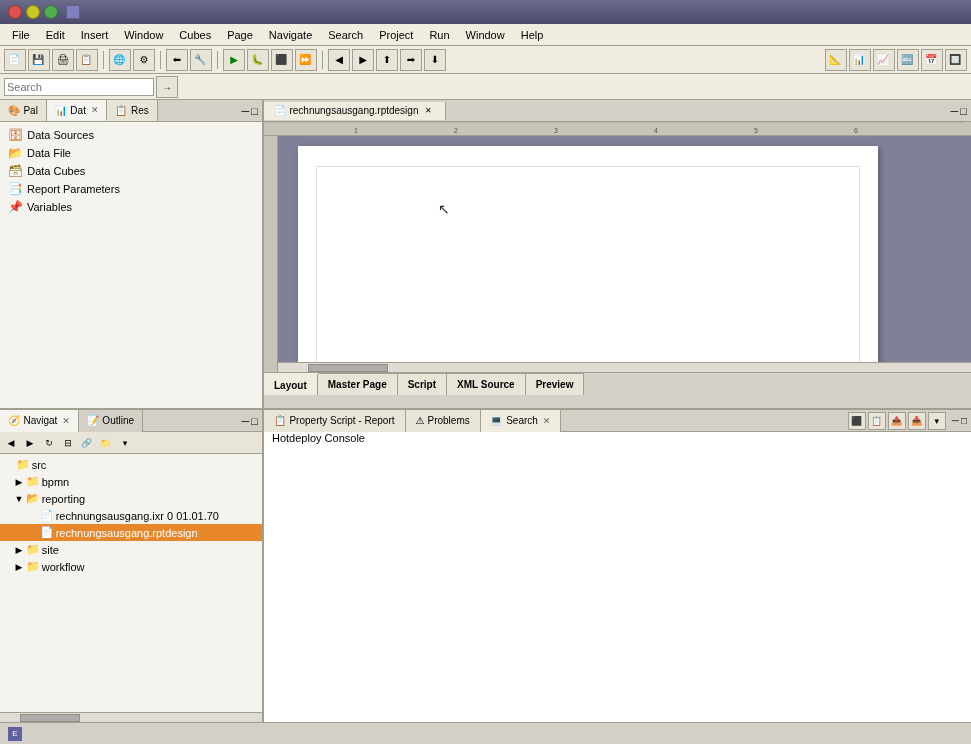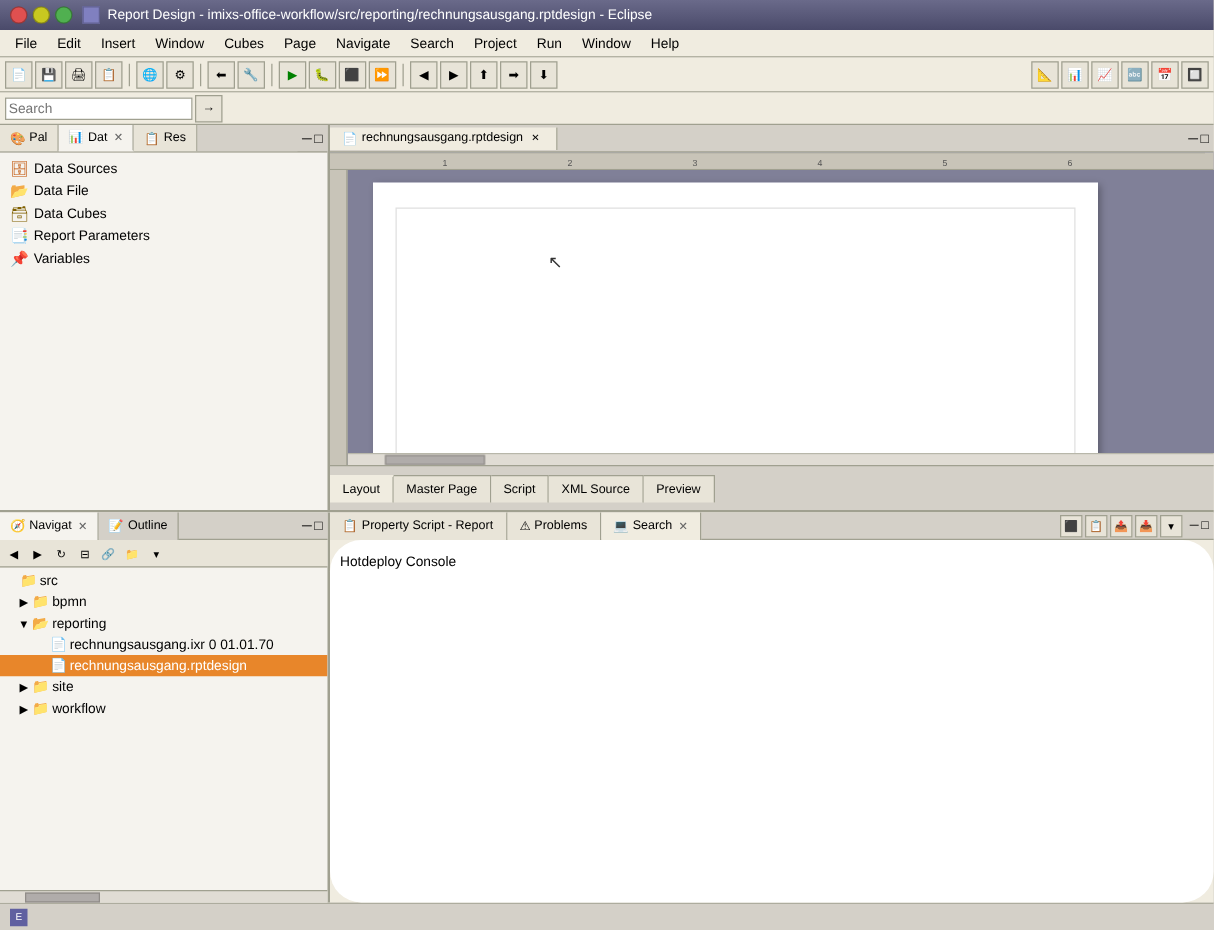--- a/index.html
+++ b/index.html
@@ -177,21 +177,22 @@
       background: #808098;
       overflow: auto;
     }
 
     
     .bottom-tab-bar {
       display: flex;
       background: #d4d0c8;
       border-top: 1px solid #a0a090;
       height: 36px;
-      align-items: center;
+      align-items: flex-start;
+      font-weight: bold;
     }
     .bottom-tab {
       padding: 2px 10px;
       font-size: 10px;
       cursor: pointer;
       background: #e8e4d8;
       border-right: 1px solid #a0a090;
       border-top: 1px solid #a0a090;
       height: 22px;
       display: flex;
@@ -278,24 +279,23 @@
       background: #e8e4d8;
       border-right: 1px solid #a0a090;
       height: 22px;
       gap: 3px;
     }
     .prop-tab.active { background: #f0ece0; }
     .prop-btn { width: 18px; height: 18px; background: #e8e4d8; border: 1px solid #a0a090; cursor: pointer; display: flex; align-items: center; justify-content: center; font-size: 9px; }
     .console-content {
       flex: 1;
       background: white;
-      padding: 12px 8px;
+      padding: 0 8px;
       font-size: 11px;
       overflow-y: auto;
-      border-radius: 25px;
     }
 
     
     .status-bar {
       height: 22px;
       background: #d4d0c8;
       border-top: 1px solid #a0a090;
       display: flex;
       align-items: center;
       padding: 0 8px;
@@ -322,21 +322,20 @@
 </head>
 <body>
 
 <div class="title-bar">
   <div class="title-bar-buttons">
     <div class="title-btn close"></div>
     <div class="title-btn min"></div>
     <div class="title-btn max"></div>
   </div>
   <div class="title-icon"></div>
-  <span>Report Design - imixs-office-workflow/src/reporting/rechnungsausgang.rptdesign - Eclipse</span>
 </div>
 
 <div class="menu-bar">
   <span class="menu-item">File</span>
   <span class="menu-item">Edit</span>
   <span class="menu-item">Insert</span>
   <span class="menu-item">Window</span>
   <span class="menu-item">Cubes</span>
   <span class="menu-item">Page</span>
   <span class="menu-item">Navigate</span>

